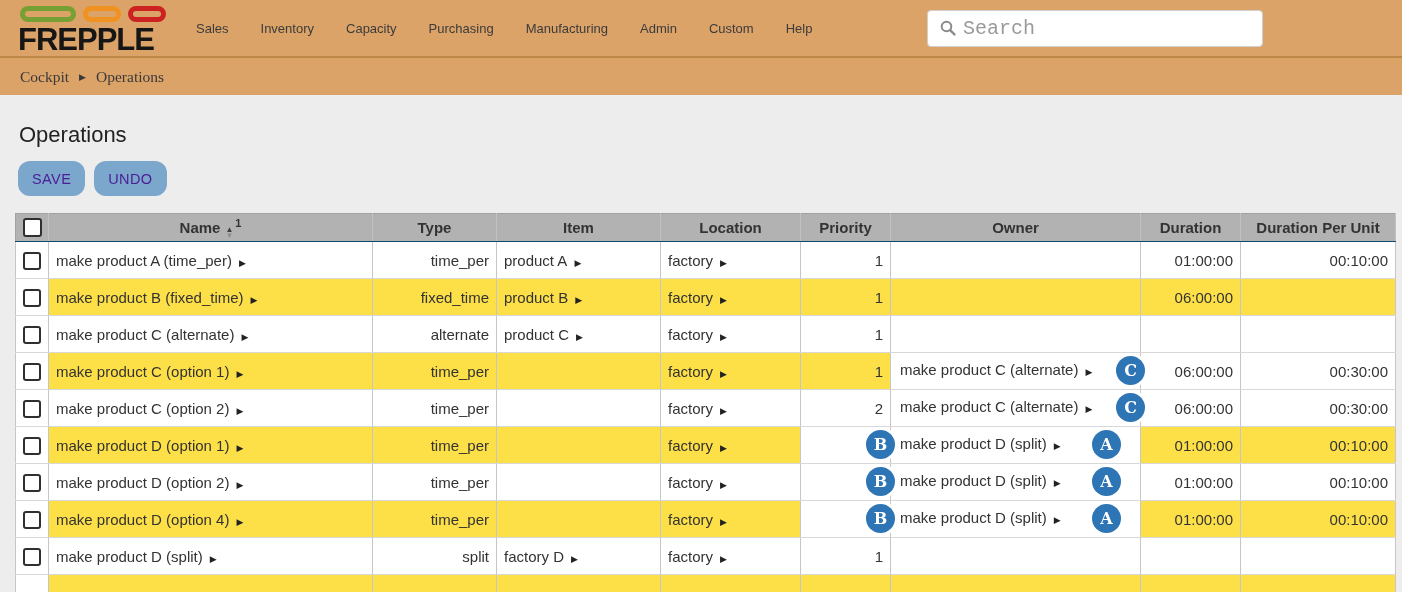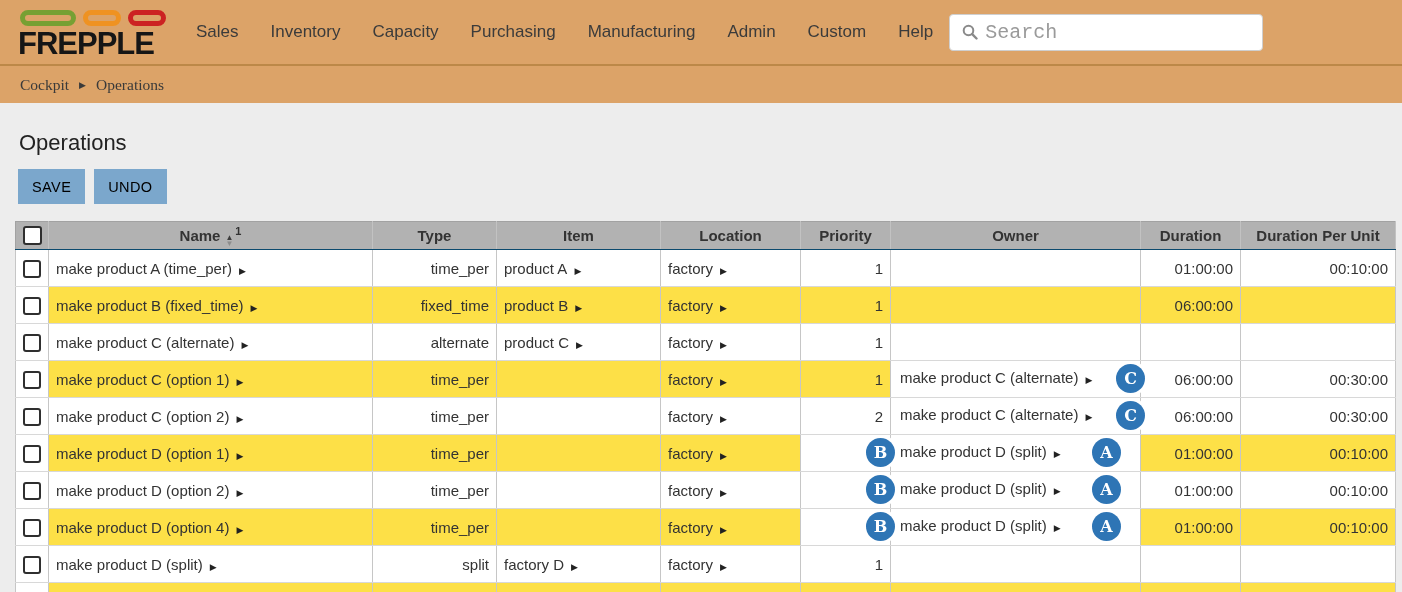--- a/index.html
+++ b/index.html
@@ -6,31 +6,31 @@
   html,body { margin:0; padding:0; }
   body {
     width:1402px; height:592px; overflow:hidden;
     background:#ededed;
     font-family:"Liberation Sans", sans-serif;
     color:#333;
   }
 
   
   .navbar {
-    height:66px; background:#dca368; border-bottom:2px solid #bc8848;
+    height:58px; background:#dca368; border-bottom:2px solid #bc8848;
     display:flex; align-items:center;
   }
   .logo { margin:3px 0 0 18px; cursor:pointer; }
   .pills { display:flex; gap:7px; height:16px; margin:1px 0 2px 2px; }
   .pill { border:5px solid; border-radius:9px; height:16px; background:transparent; }
   .pill.p0 { width:56px; } .pill.p1 { width:38px; } .pill.p2 { width:38px; }
   .brand { font-size:31px; font-weight:bold; color:#161616; letter-spacing:-1px; line-height:31px; }
 
   .nav-menu { display:flex; list-style:none; margin:0 0 0 14px; padding:0; }
-  .nav-item { padding:0 16px; font-size:17px; color:#3b3b3b; cursor:pointer; white-space:nowrap; }
+  .nav-item { padding:0 16px; font-size:13px; color:#3b3b3b; cursor:pointer; white-space:nowrap; }
 
   .search {
     margin-left:auto; margin-right:139px;
     width:336px; height:37px; background:#fff; border:1px solid #cfcfcf; border-radius:4px;
     display:flex; align-items:center;
   }
   .search svg { margin:0 7px 0 12px; flex:none; }
   .search input {
     border:0; outline:0; flex:1; background:transparent;
     font-size:20px; color:#ef4444; font-family:Liberation Mono, monospace; padding:0;
@@ -44,21 +44,21 @@
     font-size:15.5px; color:#3a3a3a;font-family:Liberation Serif, serif;
   }
   .crumb { cursor:pointer; }
   .crumb-sep { font-size:9px; margin:0 10px; }
 
   
   .main { padding:0 15px; }
   h1.title { font-size:22px; font-weight:400; color:#222; margin:27px 0 13px 4px; }
   .btnrow { display:flex; gap:9px; margin-left:3px; }
   .btn {
-    background:#7ba7cc; color:#000000; border:none; border-radius:0;
+    background:#7ba7cc; color:#4c1d95; border:none; border-radius:12px;
     font-size:14.5px; font-family:inherit; letter-spacing:.4px;
     height:35px; padding:0 14px; cursor:pointer;
   }
 
   
   table.grid { border-collapse:collapse; table-layout:fixed; width:1380px; margin-top:17px; background:#fff; }
   .grid th {
     background:#b2b2b2; color:#333; font-size:15px; font-weight:bold; height:28px;
     border-top:1px solid #a2a2a2; border-bottom:1px solid #0c4a6e;
     border-right:1px solid #c2c2c2; text-align:center; cursor:pointer;

